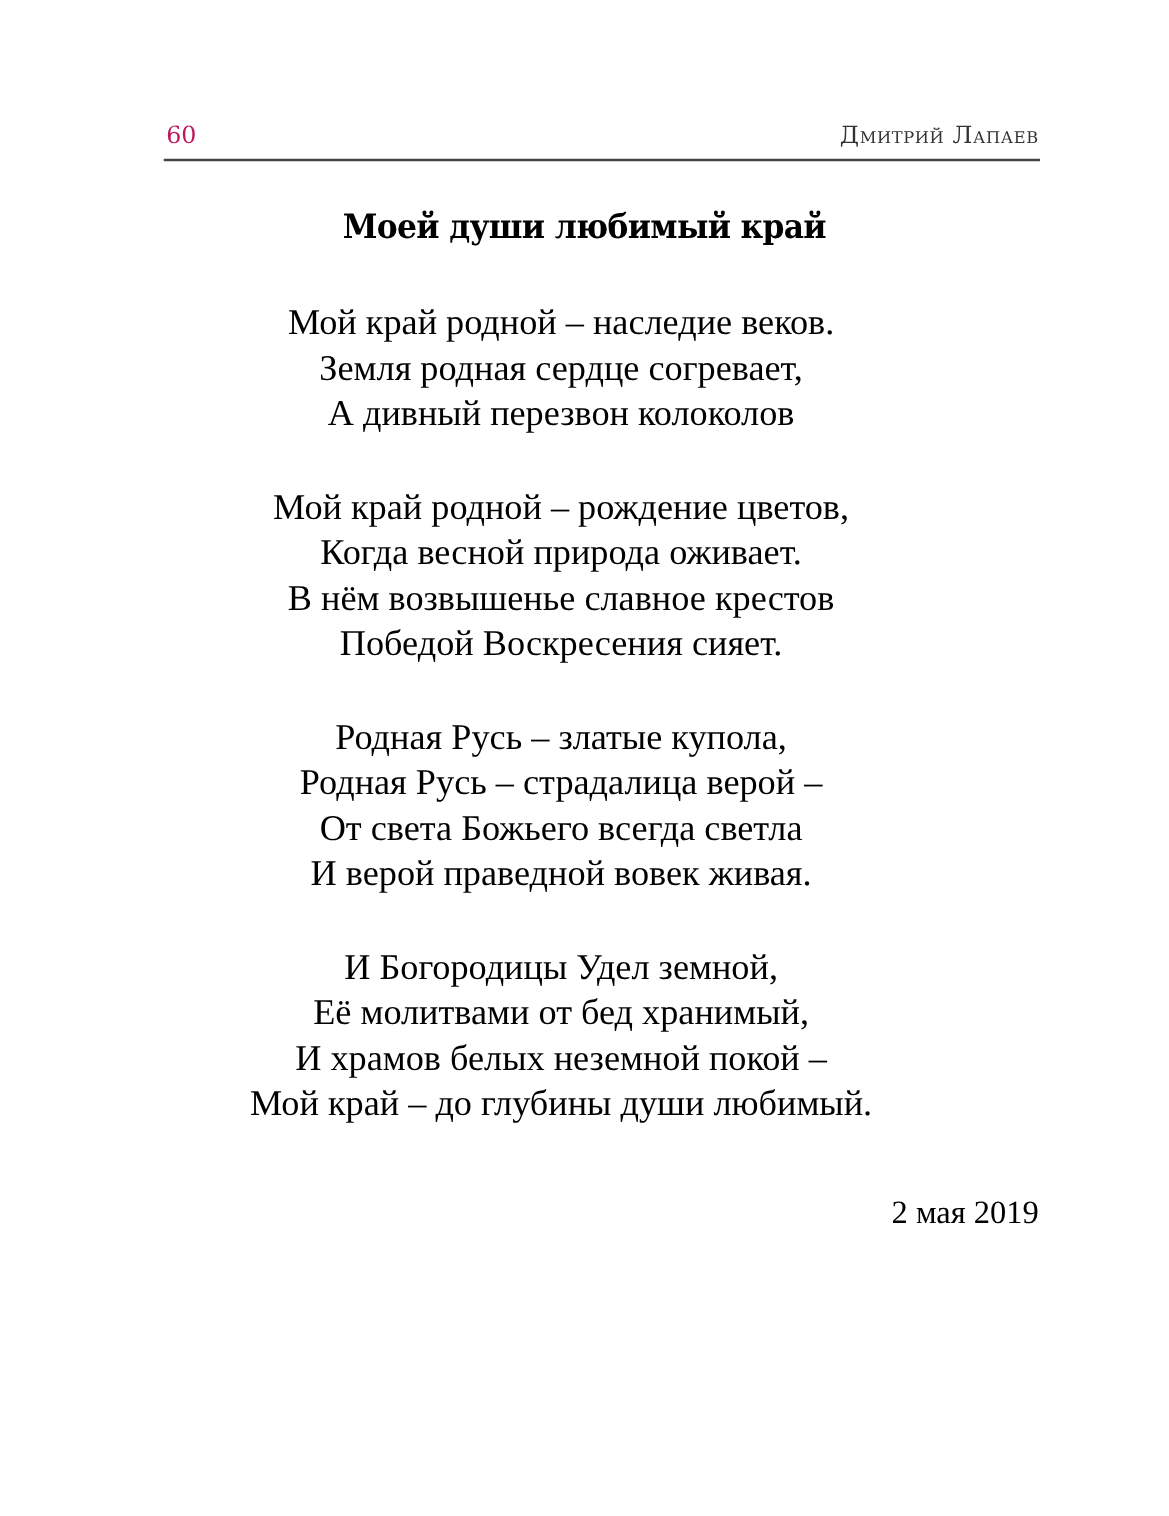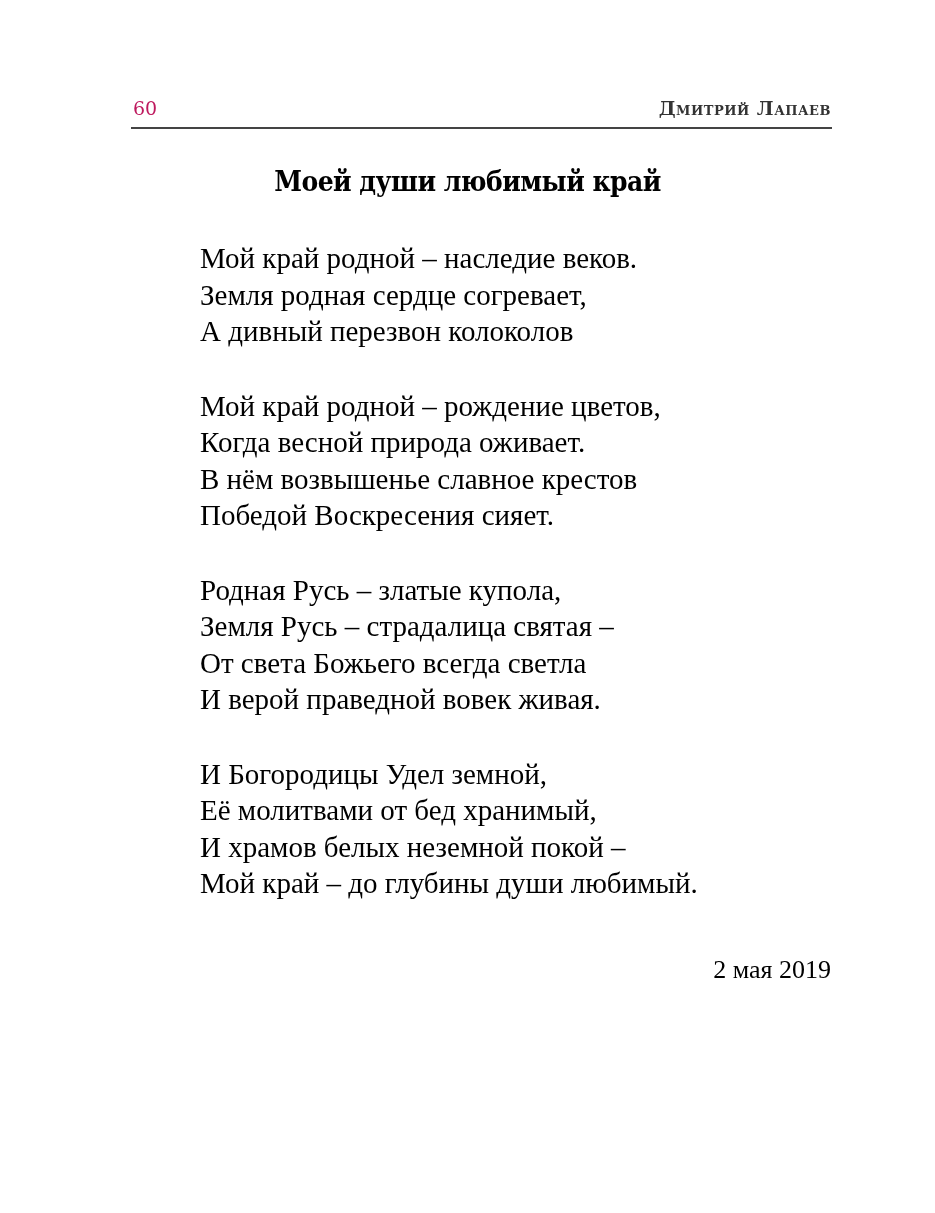--- a/index.html
+++ b/index.html
@@ -32,21 +32,20 @@
     }
     .running-head {
       position: absolute;
       right: 0;
       top: 2px;
       font-family: "DejaVu Serif", serif;
       font-size: 19px;
       color: #333;
       font-variant: small-caps;
       letter-spacing: 0.5px;
-      font-weight: bold;
     }
     .rule {
       position: absolute;
       left: 131px;
       top: 127px;
       width: 701px;
       height: 2px;
       background: #444;
     }
     .title {
@@ -61,20 +60,21 @@
       letter-spacing: -0.6px;
       transform: scaleX(0.93);
     }
     .poem {
       position: absolute;
       left: 200px;
       top: 240px;
       font-family: "Liberation Serif", serif;
       font-size: 29px;
       line-height: 36.5px;
+      text-align: center;
     }
     .stanza {
       margin-bottom: 38px;
     }
     .stanza:last-child { margin-bottom: 12px; }
     .line {
       white-space: nowrap;
     }
     .date {
       position: absolute;
@@ -102,21 +102,21 @@
     <div class="line">А дивный перезвон колоколов</div>
   </div>
   <div class="stanza">
     <div class="line">Мой край родной – рождение цветов,</div>
     <div class="line">Когда весной природа оживает.</div>
     <div class="line">В нём возвышенье славное крестов</div>
     <div class="line">Победой Воскресения сияет.</div>
   </div>
   <div class="stanza">
     <div class="line">Родная Русь – златые купола,</div>
-    <div class="line">Земля Русь – страдалица святая –</div>
+    <div class="line">Родная Русь – страдалица верой –</div>
     <div class="line">От света Божьего всегда светла</div>
     <div class="line">И верой праведной вовек живая.</div>
   </div>
   <div class="stanza">
     <div class="line">И Богородицы Удел земной,</div>
     <div class="line">Её молитвами от бед хранимый,</div>
     <div class="line">И храмов белых неземной покой –</div>
     <div class="line">Мой край – до глубины души любимый.</div>
   </div>
 </div>

